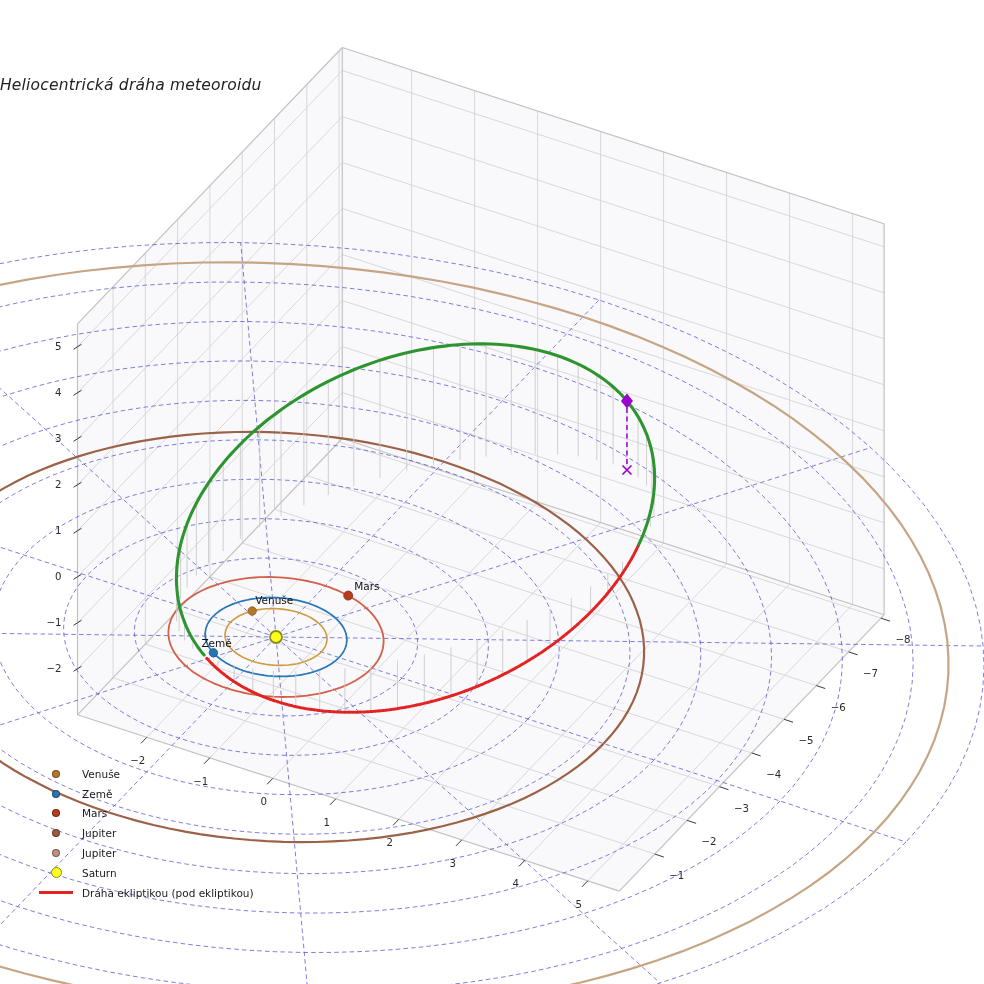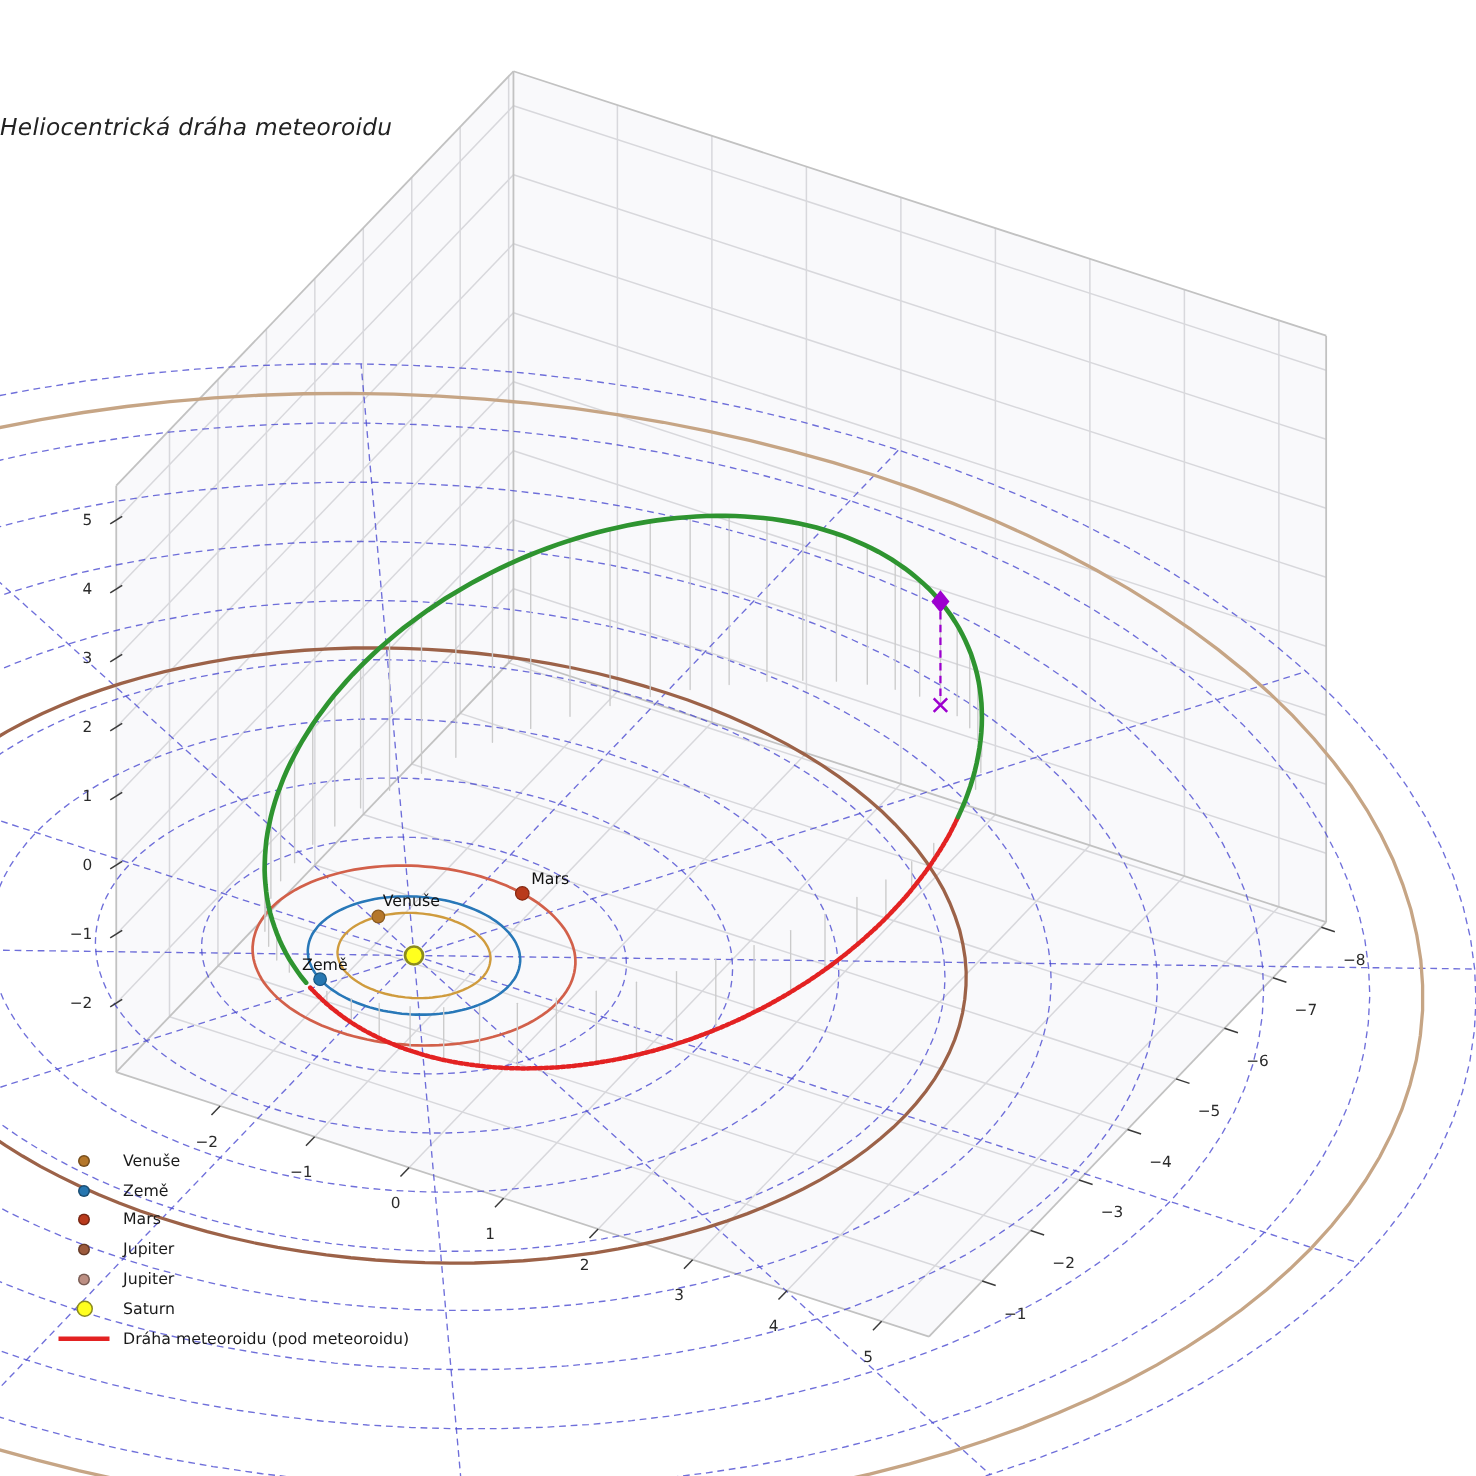--- a/index.html
+++ b/index.html
@@ -292,16 +292,16 @@
       <div class="legend-row">
         <span class="legend-marker-cell">
           <span class="lm-dot" style="width: 11px; height: 11px; background: rgb(255, 255, 30); border: 1.4px solid rgb(139, 139, 31);"></span>
         </span>
         <span class="legend-label">Saturn</span>
       </div>
       <div class="legend-row">
         <span class="legend-marker-cell">
           <span class="lm-line" style="background: rgb(227, 34, 34);"></span>
         </span>
-        <span class="legend-label">Dráha meteoroidu (pod meteoroidu)</span>
+        <span class="legend-label">Dráha ekliptikou (pod ekliptikou)</span>
       </div>
     </div>
 </div>
 
 </body></html>

